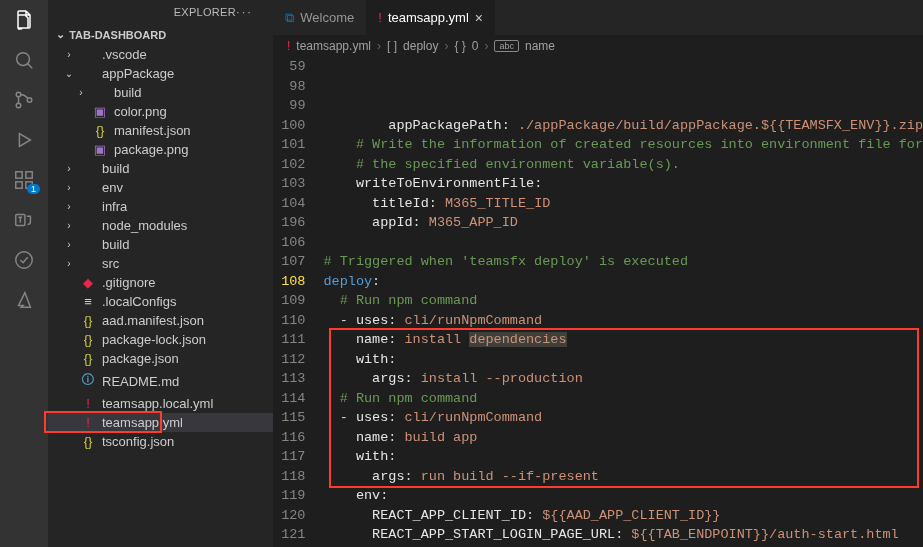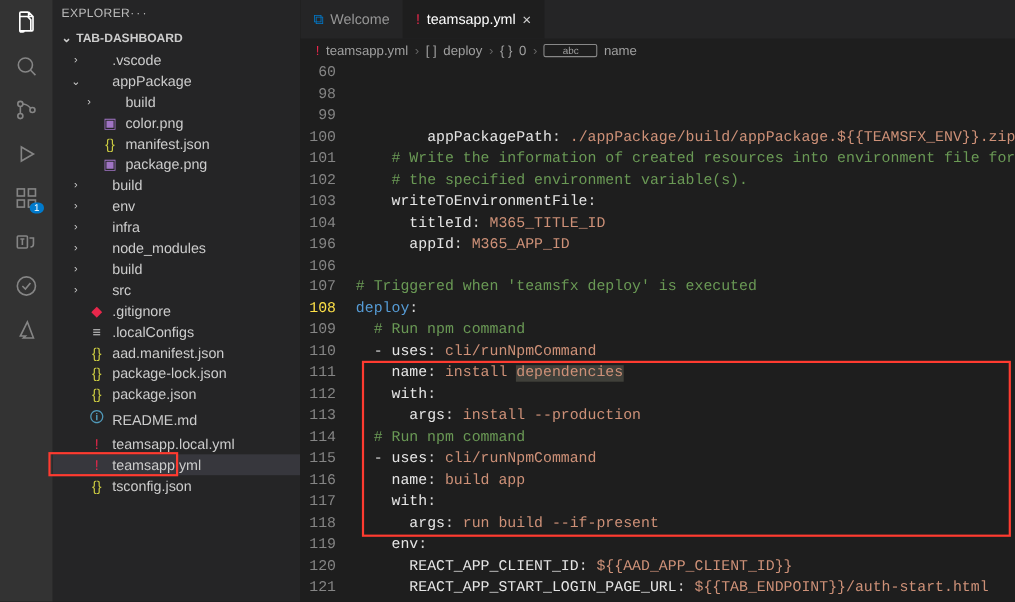--- a/index.html
+++ b/index.html
@@ -3,21 +3,21 @@
 <meta charset="utf-8">
 <style>
 * { margin: 0; padding: 0; box-sizing: border-box; }
 body { font-family: "Segoe UI", sans-serif; background: #1e1e1e; color: #cccccc; width: 923px; height: 547px; overflow: hidden; display: flex; font-size: 13px; }
 .activity-bar { width: 48px; background: #333333; display: flex; flex-direction: column; align-items: center; padding-top: 8px; gap: 16px; }
 .activity-bar .icon { width: 24px; height: 24px; color: #858585; cursor: pointer; display: flex; align-items: center; justify-content: center; }
 .activity-bar .icon.active { color: #ffffff; }
 .activity-bar .badge-wrap { position: relative; }
 .activity-bar .badge { position: absolute; bottom: -2px; right: -4px; background: #007acc; color: #fff; font-size: 9px; border-radius: 8px; padding: 0 4px; }
 .sidebar { width: 225px; background: #252526; display: flex; flex-direction: column; }
-.sidebar-header { display: flex; justify-content: flex-start; align-items: center; padding: 6px 8px; font-size: 11px; color: #bbbbbb; letter-spacing: 0.3px; }
+.sidebar-header { display: flex; justify-content: flex-end; align-items: center; padding: 6px 20px; font-size: 11px; color: #bbbbbb; letter-spacing: 0.3px; }
 .folder-header { padding: 4px 8px; font-size: 11px; font-weight: 700; color: #cccccc; display: flex; align-items: center; gap: 4px; }
 .tree { flex: 1; overflow: hidden; padding-bottom: 8px; }
 .tree-item { display: flex; align-items: center; gap: 6px; padding: 2px 0; cursor: pointer; color: #cccccc; }
 .tree-item.selected { background: #37373d; }
 .tree-item .chev { width: 10px; text-align: center; font-size: 10px; color: #cccccc; }
 .tree-item .file-icon { width: 16px; text-align: center; }
 .editor-area { flex: 1; background: #1e1e1e; display: flex; flex-direction: column; overflow: hidden; }
 .tabs { display: flex; background: #252526; height: 35px; }
 .tab { display: flex; align-items: center; gap: 6px; padding: 0 12px; color: #969696; cursor: pointer; font-size: 13px; }
 .tab.active { background: #1e1e1e; color: #ffffff; }
@@ -233,26 +233,26 @@
   <div class="breadcrumb">
     <span class="yaml-icon">!</span>
     <span>teamsapp.yml</span>
     <span class="sep">›</span>
     <span>[ ]</span>
     <span>deploy</span>
     <span class="sep">›</span>
     <span>{ }</span>
     <span>0</span>
     <span class="sep">›</span>
-    <span style="border:1px solid #888;font-size:9px;padding:0 16px;border-radius:2px">abc</span>
+    <span style="border:1px solid #888;font-size:9px;padding:0 4px;border-radius:2px">abc</span>
     <span>name</span>
   </div>
   <div class="code-area">
     <div class="gutter" id="gutter">
-        <div class="ln">60</div>
+        <div class="ln">59</div>
         <div class="ln">98</div>
         <div class="ln">99</div>
         <div class="ln">100</div>
         <div class="ln">101</div>
         <div class="ln">102</div>
         <div class="ln">103</div>
         <div class="ln">104</div>
         <div class="ln">196</div>
         <div class="ln">106</div>
         <div class="ln">107</div>

